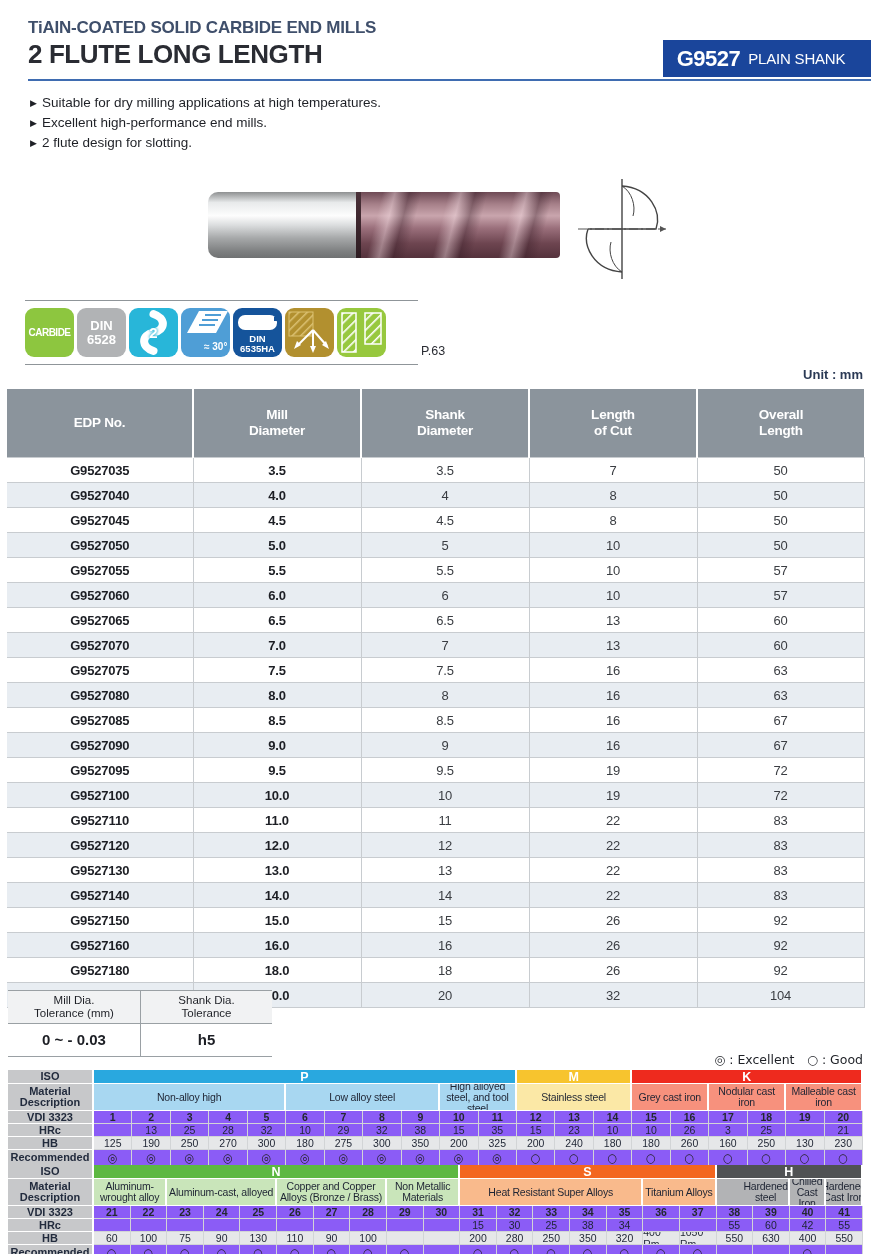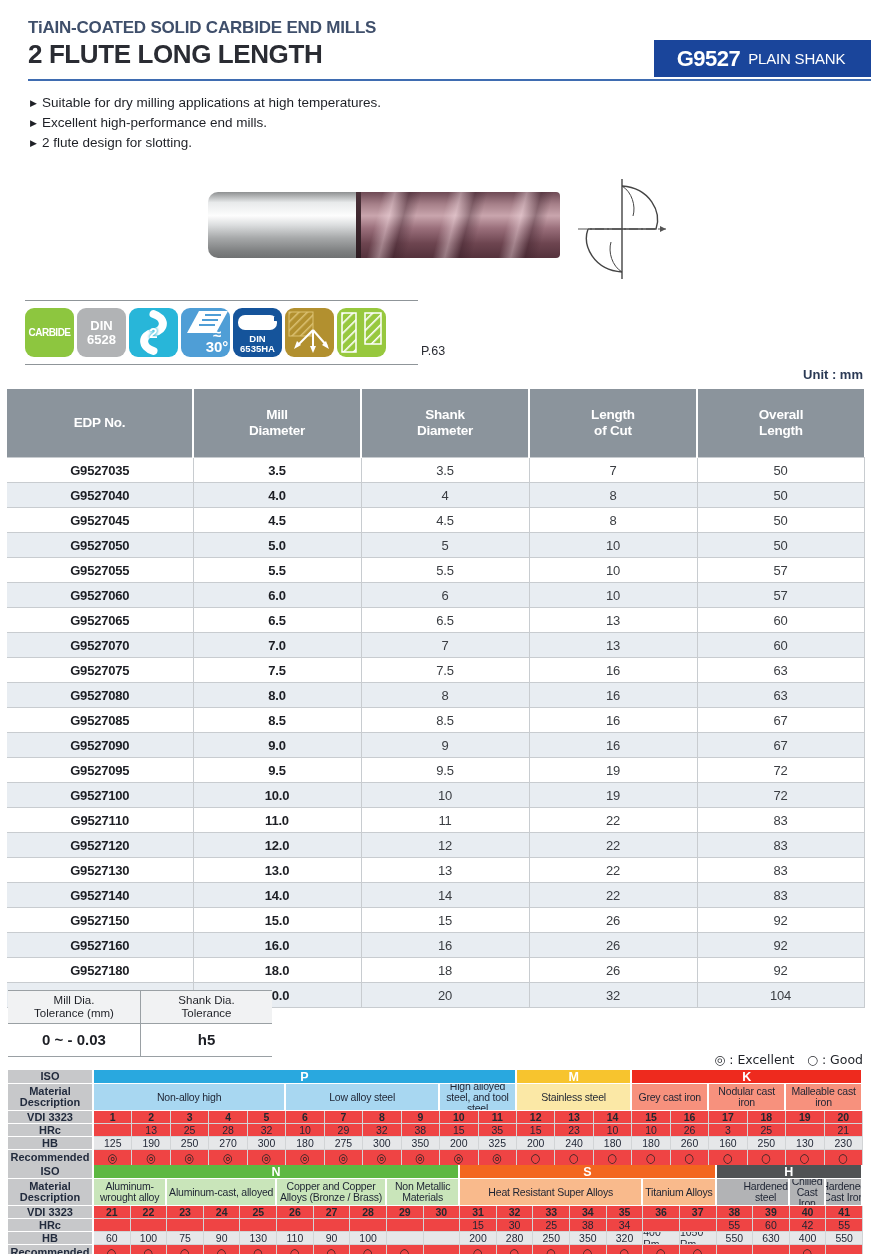--- a/index.html
+++ b/index.html
@@ -3,21 +3,21 @@
 <meta charset="utf-8">
 <style>
   html,body{margin:0;padding:0;background:#fff;}
   .page{position:relative;width:871px;height:1254px;background:#fff;overflow:hidden;
         font-family:"Liberation Sans",sans-serif;color:#222;}
   
   .hdr{position:absolute;left:28px;top:18px;}
   .hdr .sub{font-size:17px;font-weight:bold;color:#3f4f6b;letter-spacing:-0.2px;}
   .hdr .ttl{font-size:26px;font-weight:bold;color:#2a2c33;letter-spacing:-0.4px;margin-top:1px;}
   .badge{position:absolute;right:0;top:40px;height:37px;background:#1a459b;color:#fff;
-         display:flex;align-items:center;justify-content:center;gap:8px;padding:0 16px 0 13px;min-width:188px;}
+         display:flex;align-items:center;justify-content:center;gap:8px;padding:0 16px 0 4px;min-width:188px;}
   .badge .code{font-size:22px;font-weight:bold;letter-spacing:-0.5px;}
   .badge .txt{font-size:15px;letter-spacing:-0.2px;}
   .hrule{position:absolute;left:28px;right:0;top:79px;height:2px;background:#3f6cb1;}
   
   .feats{position:absolute;left:30px;top:95px;}
   .feat{font-size:13.5px;color:#1e2026;margin-bottom:5px;display:flex;align-items:center;}
   .feat .mk{font-family:"DejaVu Sans",sans-serif;font-size:9px;margin-right:5px;color:#1e2026;}
   
   .photo{position:absolute;left:208px;top:188px;width:352px;height:74px;}
   .shank{position:absolute;left:0;top:4px;width:148px;height:66px;border-radius:10px 0 0 10px;
@@ -50,21 +50,21 @@
   .tol{position:absolute;left:8px;top:990px;width:264px;border-top:1px solid #9aa0a4;border-bottom:1px solid #9aa0a4;}
   .tol .row{display:flex;}
   .tol .cell{width:132px;text-align:center;box-sizing:border-box;}
   .tol .cell+.cell{border-left:1px solid #9aa0a4;}
   .tol .hd{background:#f1f2f3;border-bottom:1px solid #9aa0a4;font-size:11.5px;color:#1e2026;
            padding:3px 0;white-space:pre-line;line-height:13px;}
   .tol .vl{font-size:15px;font-weight:bold;color:#1c1e24;padding:7px 0 8px;}
   
   .legend{position:absolute;right:8px;top:1052px;font-size:12.5px;color:#1e2026;font-family:"DejaVu Sans",sans-serif;}
   .chart{position:absolute;left:8px;width:855px;display:grid;
-         grid-template-rows:14px 27px 13px 13px 13px 16px;background:#ef4444;}
+         grid-template-rows:14px 27px 13px 13px 13px 16px;background:#8b5cf6;}
   #chart1{top:1070px;} #chart2{top:1165px;}
   .cc{display:flex;align-items:center;justify-content:center;box-sizing:border-box;
       font-size:11px;color:#1e2433;overflow:hidden;}
   .cc.lab{background:#c7c8ca;font-weight:bold;font-size:11px;color:#222b3d;
           border-right:2px solid #fff;border-bottom:1px solid #fff;text-align:center;line-height:11px;}
   .cc.iso-h{font-weight:bold;font-size:12.5px;border-right:2px solid #fff;border-bottom:1px solid #fff;}
   .cc.mat{font-size:10.5px;line-height:11px;text-align:center;border-right:2px solid #fff;border-bottom:1px solid #fff;
           letter-spacing:-0.2px;padding:0 1px;}
   .cc.num{font-size:10.5px;border-right:1px solid #d2d4d6;border-bottom:1px solid #d2d4d6;}
   .cc.b6{font-weight:bold;color:#23282f;}
@@ -129,21 +129,21 @@
       </svg>
       <span class="lb" style="position:absolute;font-size:15px;text-shadow:0 0 3px #28b6d9,0 0 3px #28b6d9">2</span>
     </div>
     <div class="ico" style="background:#4f9ed6">
       <svg width="49" height="49" viewBox="0 0 49 49">
         <polygon points="18,3 47,3 35,25 6,25" fill="#fff"></polygon>
         <line x1="24" y1="7" x2="40" y2="7" stroke="#4f9ed6" stroke-width="2"></line>
         <line x1="21" y1="12" x2="37" y2="12" stroke="#4f9ed6" stroke-width="2"></line>
         <line x1="18" y1="17" x2="34" y2="17" stroke="#4f9ed6" stroke-width="2"></line>
       </svg>
-      <span class="lb" style="position:absolute;left:23px;bottom:4px;font-size:15px">≈ 30°</span>
+      <span class="lb" style="position:absolute;left:23px;bottom:4px;font-size:10px">≈ 30°</span>
     </div>
     <div class="ico" style="background:#15549b">
       <svg width="49" height="49" viewBox="0 0 49 49" style="position:absolute;top:0;left:0">
         <rect x="5" y="7" width="39" height="15" rx="7" fill="#fff"></rect>
         <rect x="41" y="9" width="5" height="4" fill="#15549b"></rect>
       </svg>
       <span class="lb" style="position:absolute;bottom:3px;width:100%;font-size:9.5px;line-height:10px">DIN
 6535HA</span>
     </div>
     <div class="ico" style="background:#b2902f">

